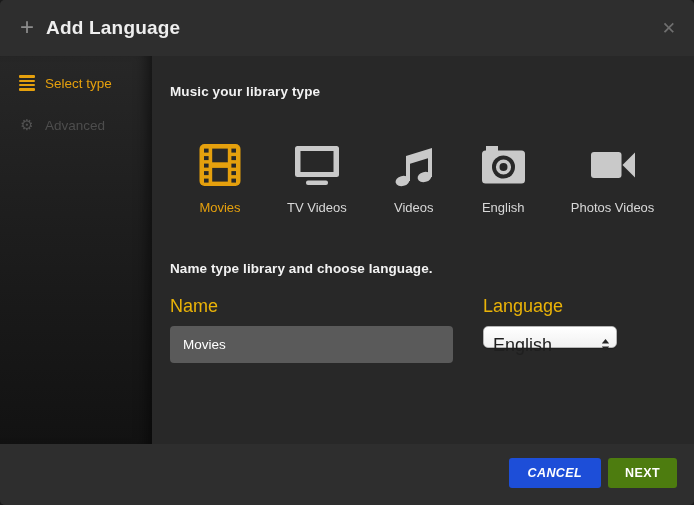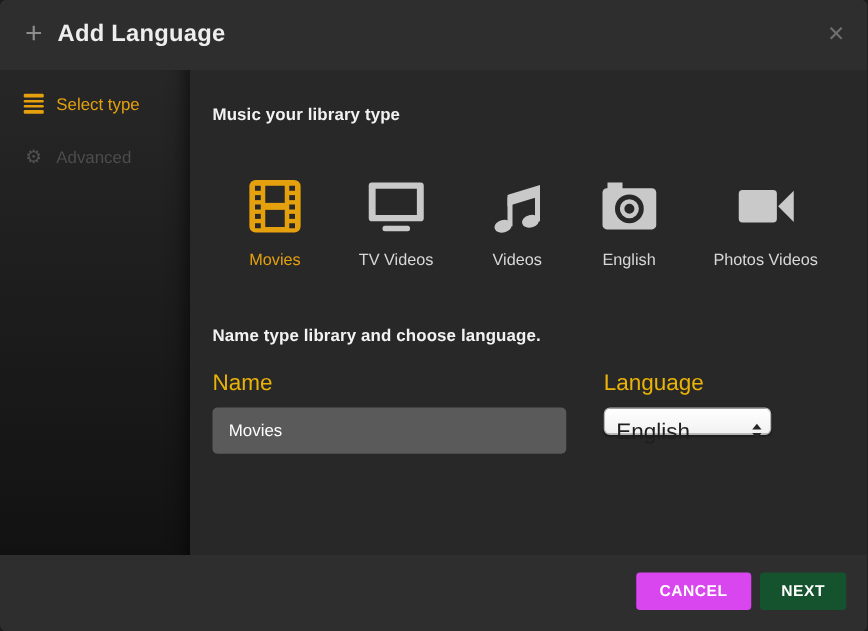--- a/index.html
+++ b/index.html
@@ -108,22 +108,22 @@
     height:61px;flex:0 0 61px;
     background:#2e2e2e;
     display:flex;justify-content:flex-end;align-items:flex-start;
     padding:14px 17px 0 0;gap:7px;
   }
   .btn{
     height:30px;border:none;border-radius:3px;
     font-family:inherit;font-size:12.5px;font-weight:700;letter-spacing:.4px;
     color:#ffffff;cursor:pointer;padding:0 19px;
   }
-  .btn-cancel{background:#d946ef;}
-  .btn-next{background:#14532d;padding:0 17px;}
+  .btn-cancel{background:#1d4ed8;font-style:italic;}
+  .btn-next{background:#4d7c0f;padding:0 17px;}
 </style>
 </head>
 <body>
 
 <div class="modal">
 
   <div class="hdr">
     <span class="plus">+</span>
     <h1>Add Language</h1>
     <span class="close">✕</span>

